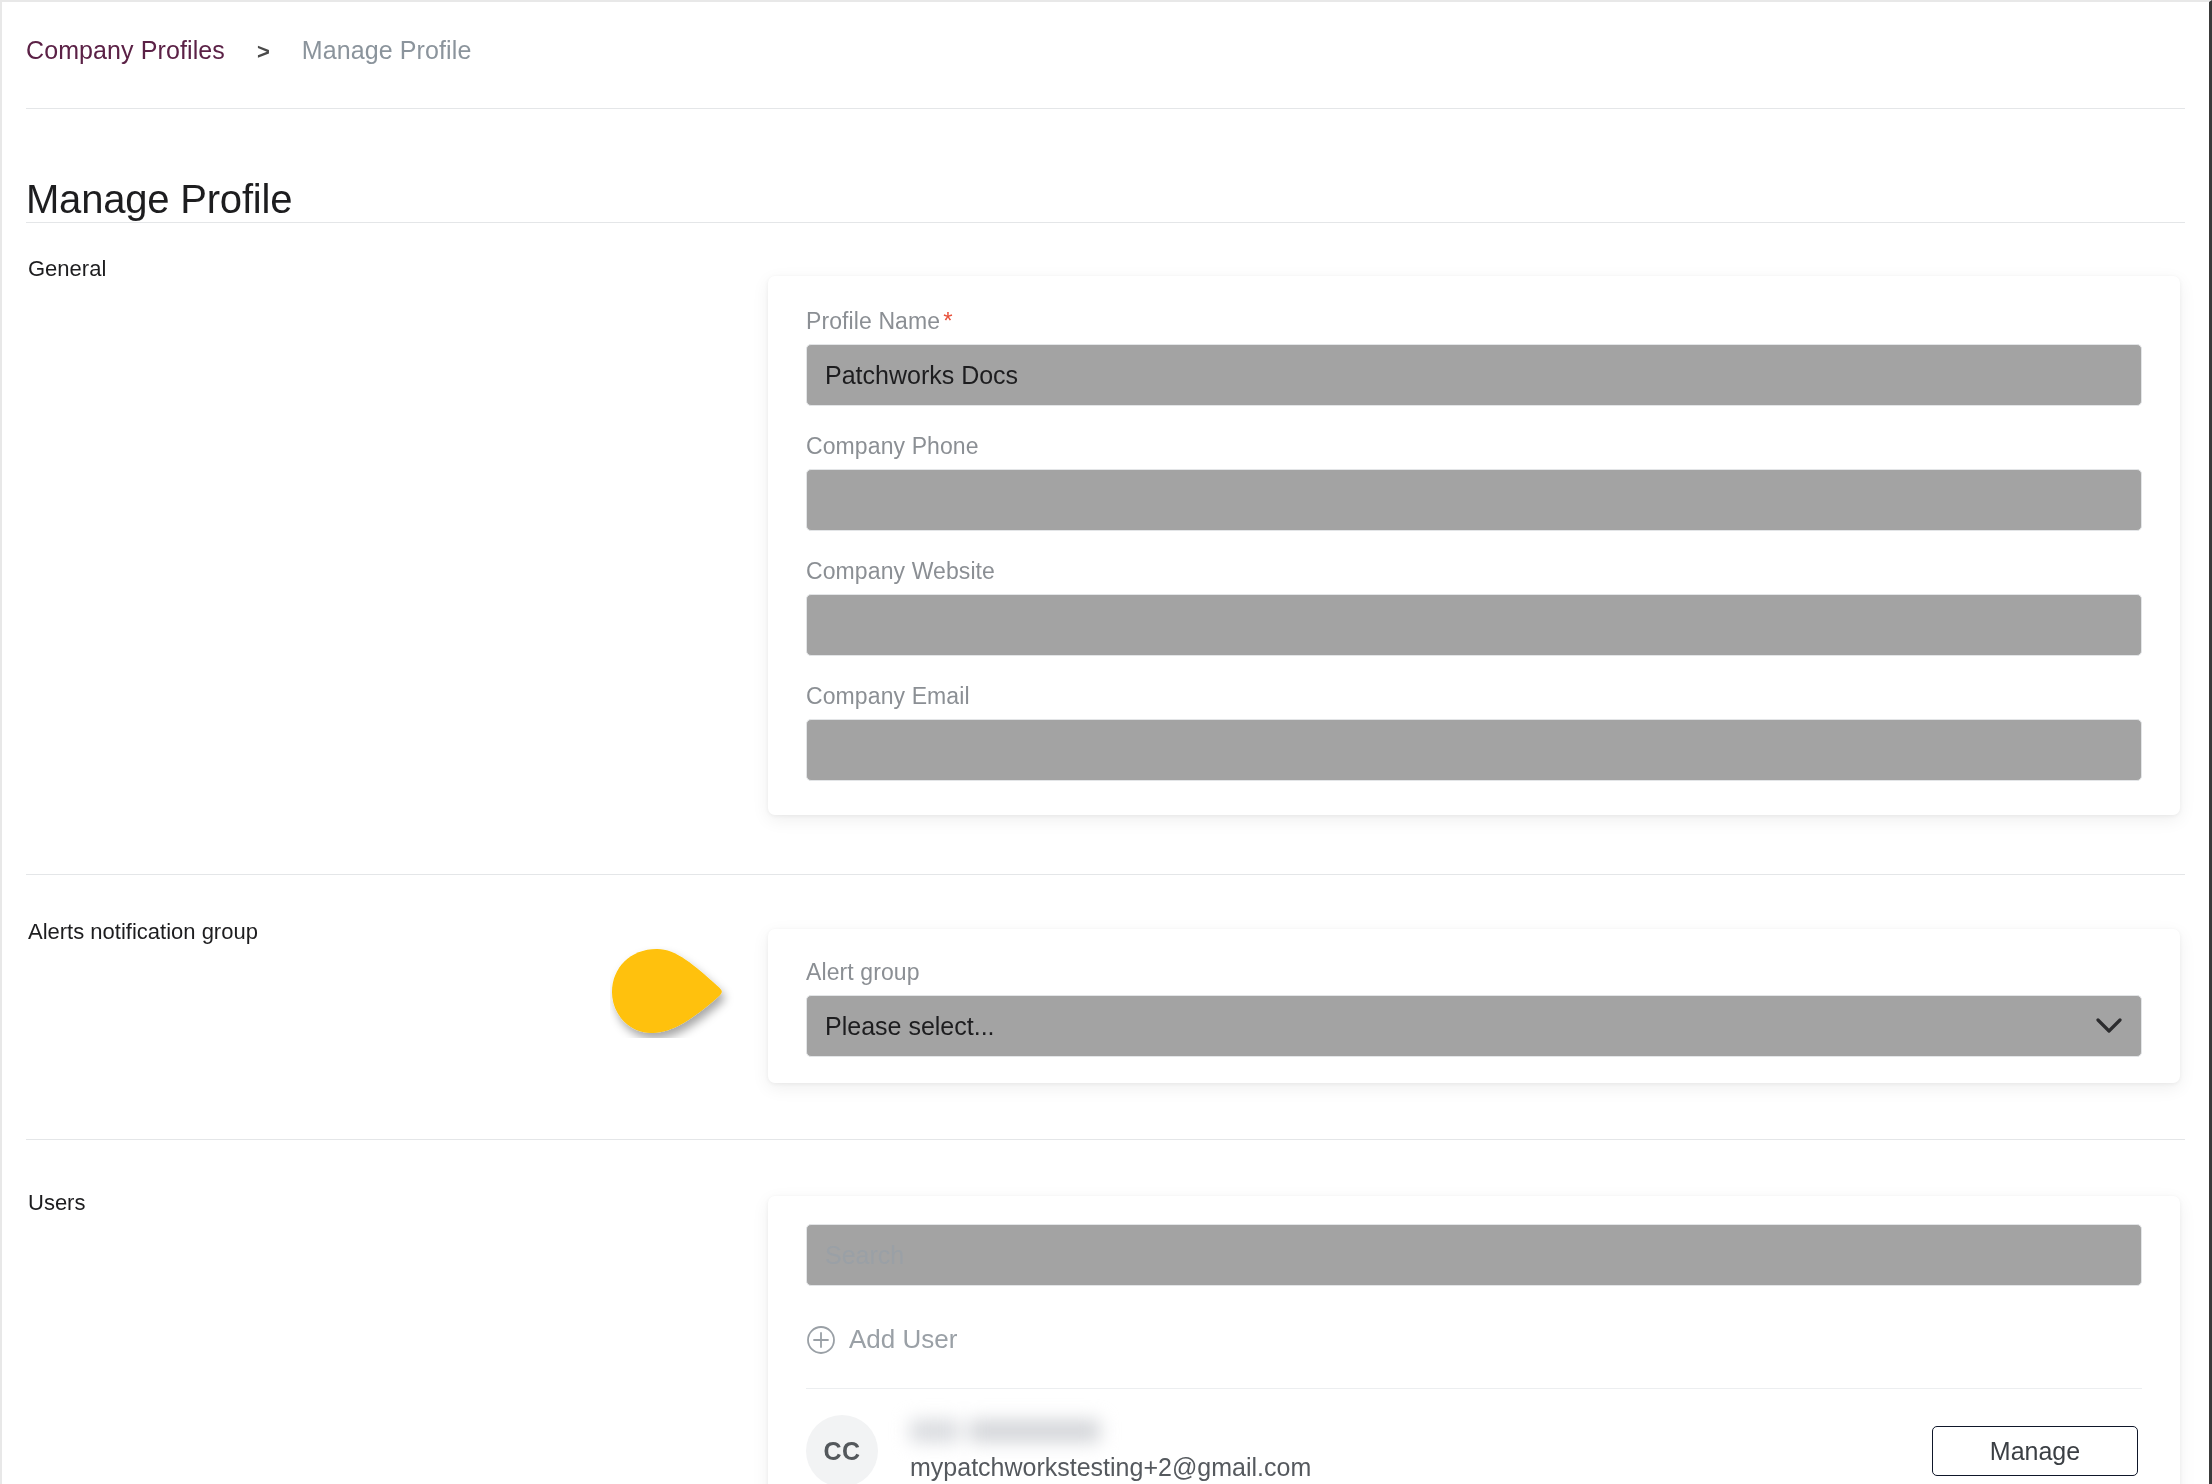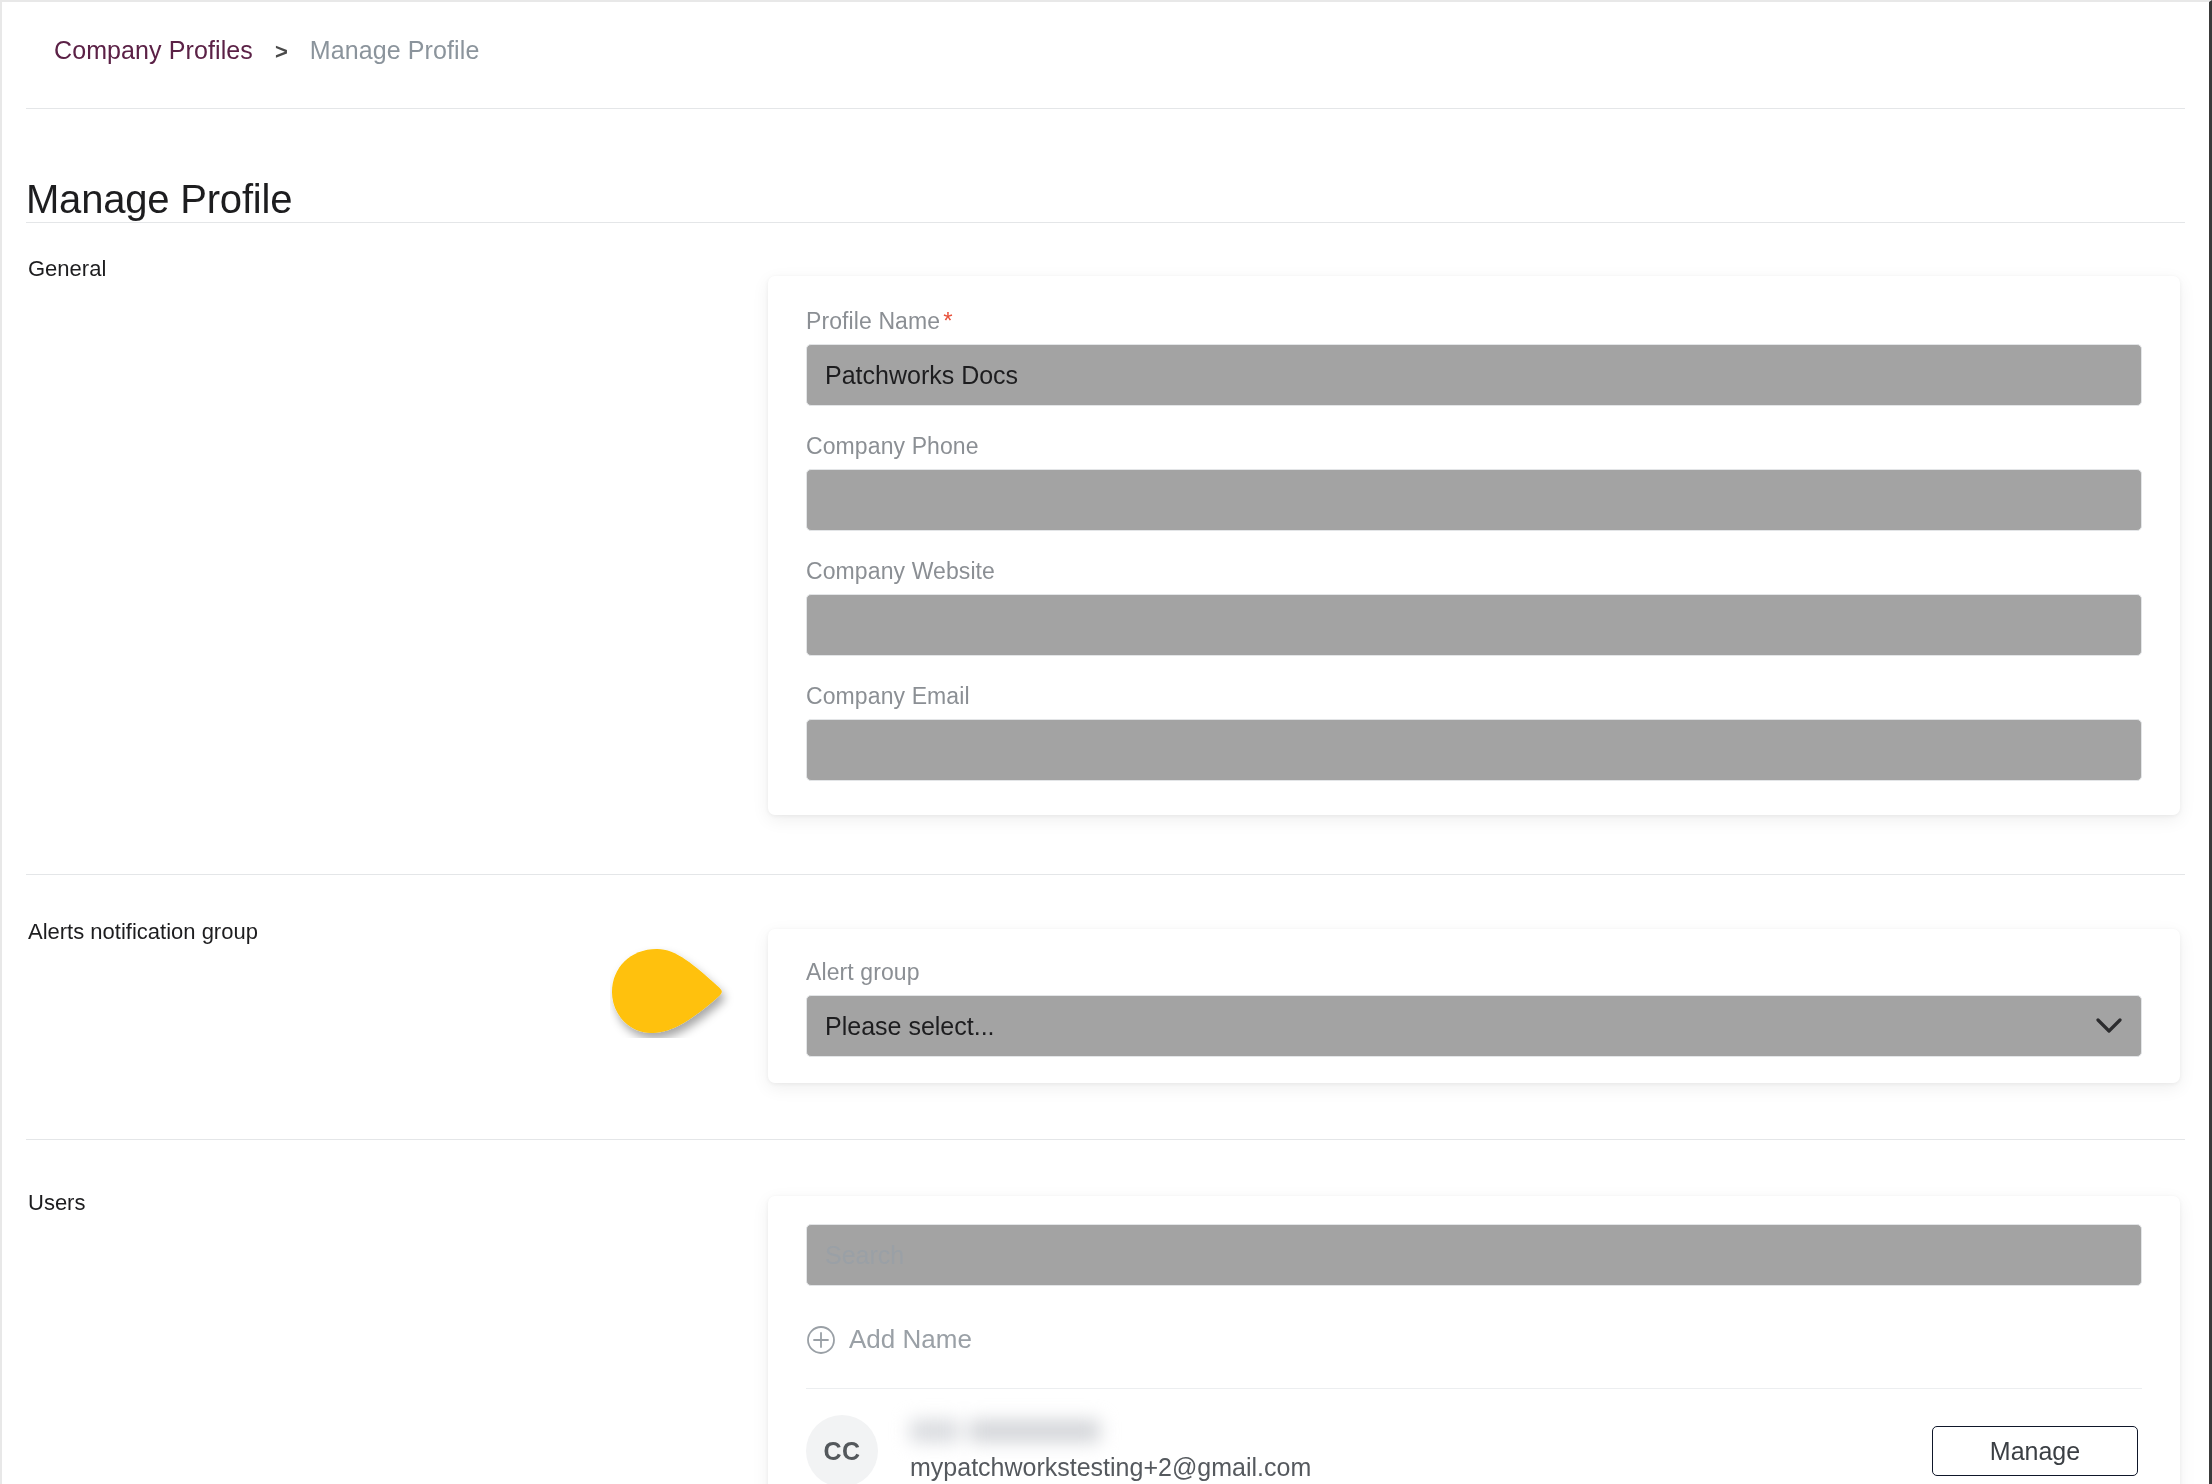--- a/index.html
+++ b/index.html
@@ -24,24 +24,23 @@
     border-top: 2px solid #e8e8e8;
   }
 
   
   .breadcrumb {
     position: absolute;
     left: 24px;
     top: 34px;
     display: flex;
     align-items: baseline;
-    gap: 22px;
+    gap: 32px;
     font-size: 25px;
     letter-spacing: 0.1px;
-    margin-left: 28px;
   }
   .crumb-link {
     color: #5b2146;
     text-decoration: none;
     cursor: pointer;
     white-space: nowrap;
   }
   .crumb-sep {
     color: #4a4a4a;
     font-size: 22px;
@@ -312,21 +311,21 @@
 
   <div class="card" id="card-users">
 
     <input class="input" type="text" placeholder="Search" style="">
 
     <div class="add-user">
       <svg width="30" height="30" viewBox="0 0 30 30">
         <circle cx="15" cy="15" r="13" fill="none" stroke="#9aa0a6" stroke-width="1.8"></circle>
         <path d="M 15 8 L 15 22 M 8 15 L 22 15" stroke="#9aa0a6" stroke-width="1.8" stroke-linecap="round"></path>
       </svg>
-      <span>Add Name</span>
+      <span>Add User</span>
     </div>
 
     <div class="users-divider"></div>
 
     <div class="user-row">
       <div class="avatar">CC</div>
       <div class="user-info">
         <div class="user-name"></div>
         <div class="user-email">mypatchworkstesting+2@gmail.com</div>
       </div>

